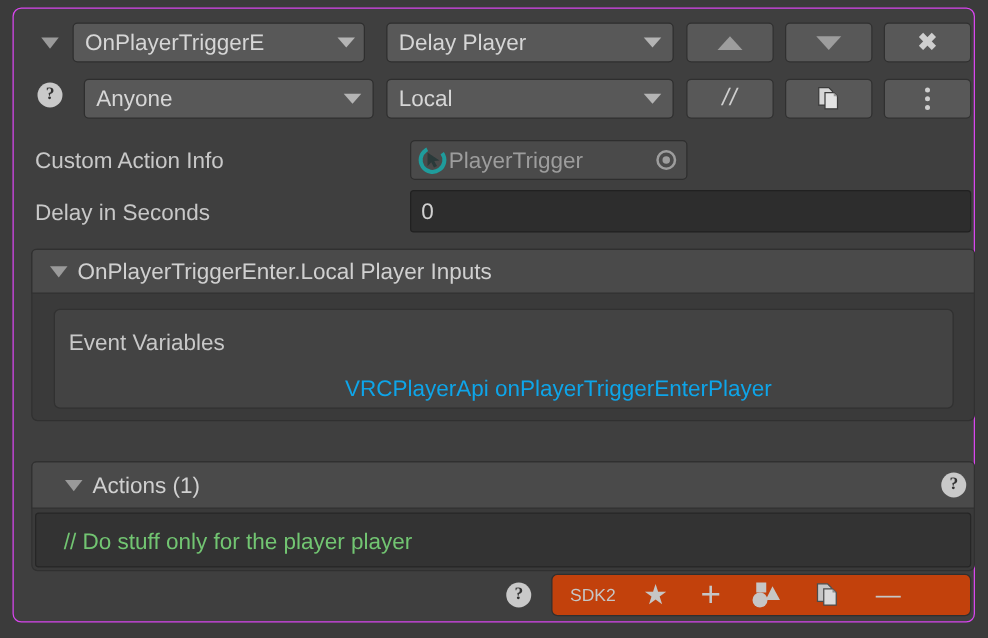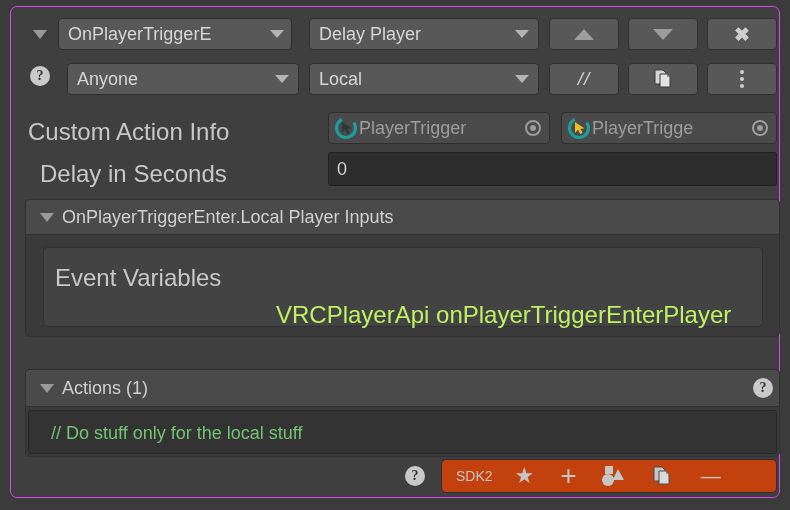--- a/index.html
+++ b/index.html
@@ -80,21 +80,21 @@
     width: 0; height: 0;
     border-left: 7px solid transparent;
     border-right: 7px solid transparent;
     border-top: 9px solid #9a9a9a;
     position: absolute;
   }
 
   .label {
     position: absolute;
     color: #c8c8c8;
-    font-size: 24px;
+    font-size: 18px;
     white-space: nowrap;
   }
 
   .helpico {
     position: absolute;
     width: 20px; height: 20px;
     border-radius: 50%;
     background: #c9c9c9;
     color: #333;
     font-size: 14px;
@@ -278,58 +278,48 @@
       <span style="flex:0 0 auto;width:24px;height:24px;margin-left:5px;margin-right:1px;">
         <svg width="24" height="24" viewBox="0 0 24 24">
           <circle cx="12" cy="12" r="9.5" fill="none" stroke="#1f9c9c" stroke-width="3.2" stroke-dasharray="46 14" transform="rotate(-35 12 12)"></circle>
           <path d="M8 6 L8 17 L11 13.8 L13.2 18 L15.6 16.8 L13.4 12.8 L17.6 12.4 Z" fill="#2a3a3a"></path>
         </svg>
       </span>
       <span class="oname">PlayerTrigger</span>
       <span class="objdot"></span>
     </div>
 
-    <div class="objfield" style="left:550px;top:105px;width:216px;height:32px;">
-      <span style="flex:0 0 auto;width:24px;height:24px;margin-left:5px;margin-right:1px;">
-        <svg width="24" height="24" viewBox="0 0 24 24">
-          <circle cx="12" cy="12" r="9.5" fill="none" stroke="#1f9c9c" stroke-width="3.2" stroke-dasharray="46 14" transform="rotate(-35 12 12)"></circle>
-          <path d="M8 6 L8 17 L11 13.8 L13.2 18 L15.6 16.8 L13.4 12.8 L17.6 12.4 Z" fill="#e8c022"></path>
-        </svg>
-      </span>
-      <span class="oname">PlayerTrigge</span>
-      <span class="objdot"></span>
-    </div>
-
-    <div class="label" style="left:29px;top:153px;">Delay in Seconds</div>
+
+    <div class="label" style="left:17px;top:153px;">Delay in Seconds</div>
 
     <input class="textfield" style="left: 317px; top: 145px; width: 449px; height: 34px; outline: none;" value="0">
 
     <div class="groupbox" style="left:14px;top:192px;width:755px;height:138px;border-radius:5px;"></div>
 
     <div class="foldout-header" style="left:14px;top:192px;width:755px;height:36px;">
       <span class="fold-caret" style="position:relative;margin-left:14px;margin-right:8px;"></span>
       <span>OnPlayerTriggerEnter.Local Player Inputs</span>
     </div>
 
     <div class="innerbox" style="left:32px;top:240px;width:720px;height:80px;"></div>
 
     <div class="label" style="left:44px;top:257px;">Event Variables</div>
 
-    <div class="label" style="left:265px;top:294px;color:#bef264;">VRCPlayerApi onPlayerTriggerEnterPlayer</div>
+    <div class="label" style="left:265px;top:294px;color:#0ea5e9;">VRCPlayerApi onPlayerTriggerEnterPlayer</div>
 
     <div class="groupbox" style="left:14px;top:362px;width:755px;height:88px;border-radius:5px;"></div>
 
-    <div class="foldout-header" style="left:14px;top:362px;width:755px;height:38px;">
+    <div class="foldout-header" style="left:14px;top:362px;width:755px;height:38px;padding-left:12px;">
       <span class="fold-caret" style="position:relative;margin-left:14px;margin-right:8px;"></span>
       <span>Actions (1)</span>
     </div>
     <div class="helpico" style="left:742px;top:371px;">?</div>
 
     <div class="darkbox" style="left:17px;top:403px;width:749px;height:44px;"></div>
-    <div class="code" style="left:40px;top:416px;">// Do stuff only for the local stuff</div>
+    <div class="code" style="left:40px;top:416px;">// Do stuff only for the player player</div>
 
     <div class="helpico" style="left:394px;top:459px;">?</div>
 
     <div class="toolbar" style="left:430px;top:452px;width:336px;height:34px;">
       <span class="tb-label" style="margin-left:14px;">SDK2</span>
 
       <span class="icon-btn" style="margin-left:22px;font-size:22px;line-height:1;">
         <span>★</span>
       </span>
 

